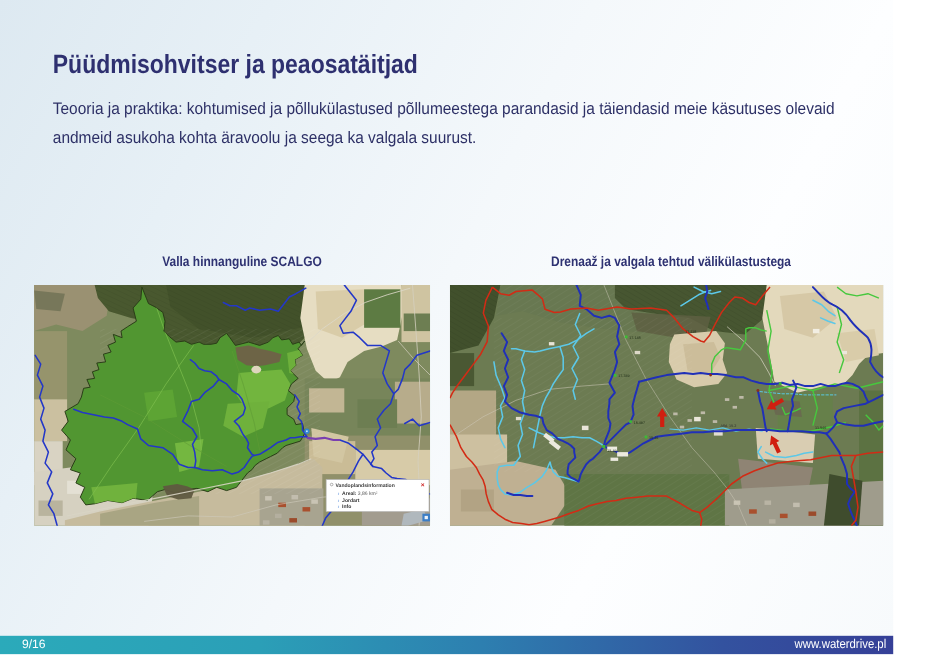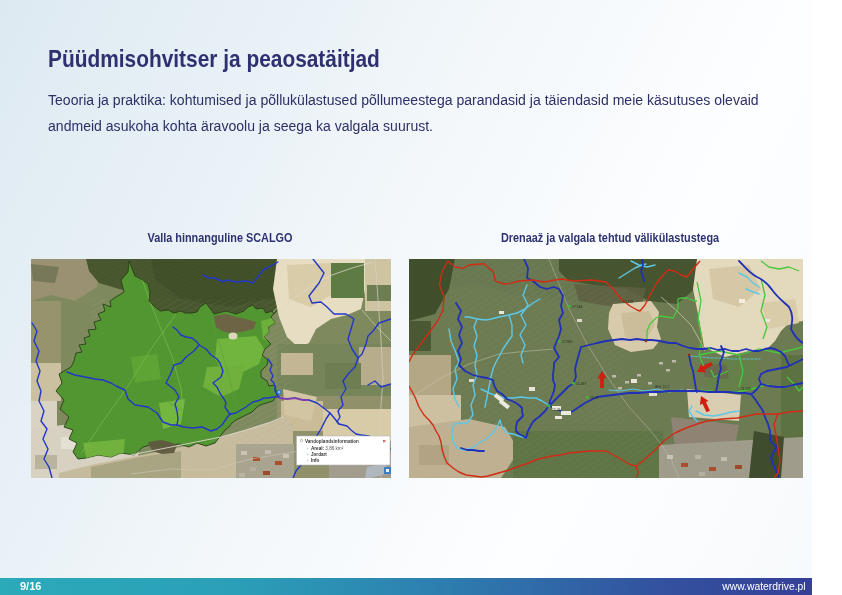--- a/index.html
+++ b/index.html
@@ -5,21 +5,21 @@
   html,body{margin:0;padding:0;}
   .slide{position:relative;width:812px;height:595px;overflow:hidden;
     font-family:"Liberation Sans",sans-serif;
     background:linear-gradient(118deg,#dde9f1 0%,#e7f0f6 22%,#f4f8fb 48%,#fdfeff 72%,#f7fafc 100%);}
   .title{position:absolute;left:48px;top:45px;font-size:24px;font-weight:bold;color:#2e3070;transform:scaleX(0.87);transform-origin:left top;white-space:nowrap;}
   .body{position:absolute;left:48px;top:87px;font-size:15.2px;color:#2d3066;line-height:26px;white-space:nowrap;transform:scaleX(0.925);transform-origin:left top;}
   .cap{position:absolute;top:231px;font-size:12.5px;font-weight:bold;color:#2e3272;text-align:center;transform:scaleX(0.87);}
   .map{position:absolute;top:259px;}
   .bar{position:absolute;left:0;top:578px;width:842px;height:17px;
     background:linear-gradient(90deg,#2baaba 0%,#2b9fb7 28%,#2d7fb0 52%,#33529f 78%,#363c96 100%);}
-  .pageno{position:absolute;left:20px;top:580px;font-size:11px;font-weight:bold;color:#fff;}
+  .pageno{position:absolute;left:20px;top:580px;font-size:11px;font-weight:normal;color:#fff;}
   .site{position:absolute;right:6px;top:580px;font-size:11.5px;color:#fff;transform:scaleX(0.9);transform-origin:right top;}
 </style>
 </head>
 <body>
 <div class="slide">
 
   <div class="title">Püüdmisohvitser ja peaosatäitjad</div>
 
   <div class="body">Teooria ja praktika: kohtumised ja põllukülastused põllumeestega parandasid ja täiendasid meie käsutuses olevaid<br>andmeid asukoha kohta äravoolu ja seega ka valgala suurust.</div>
 

